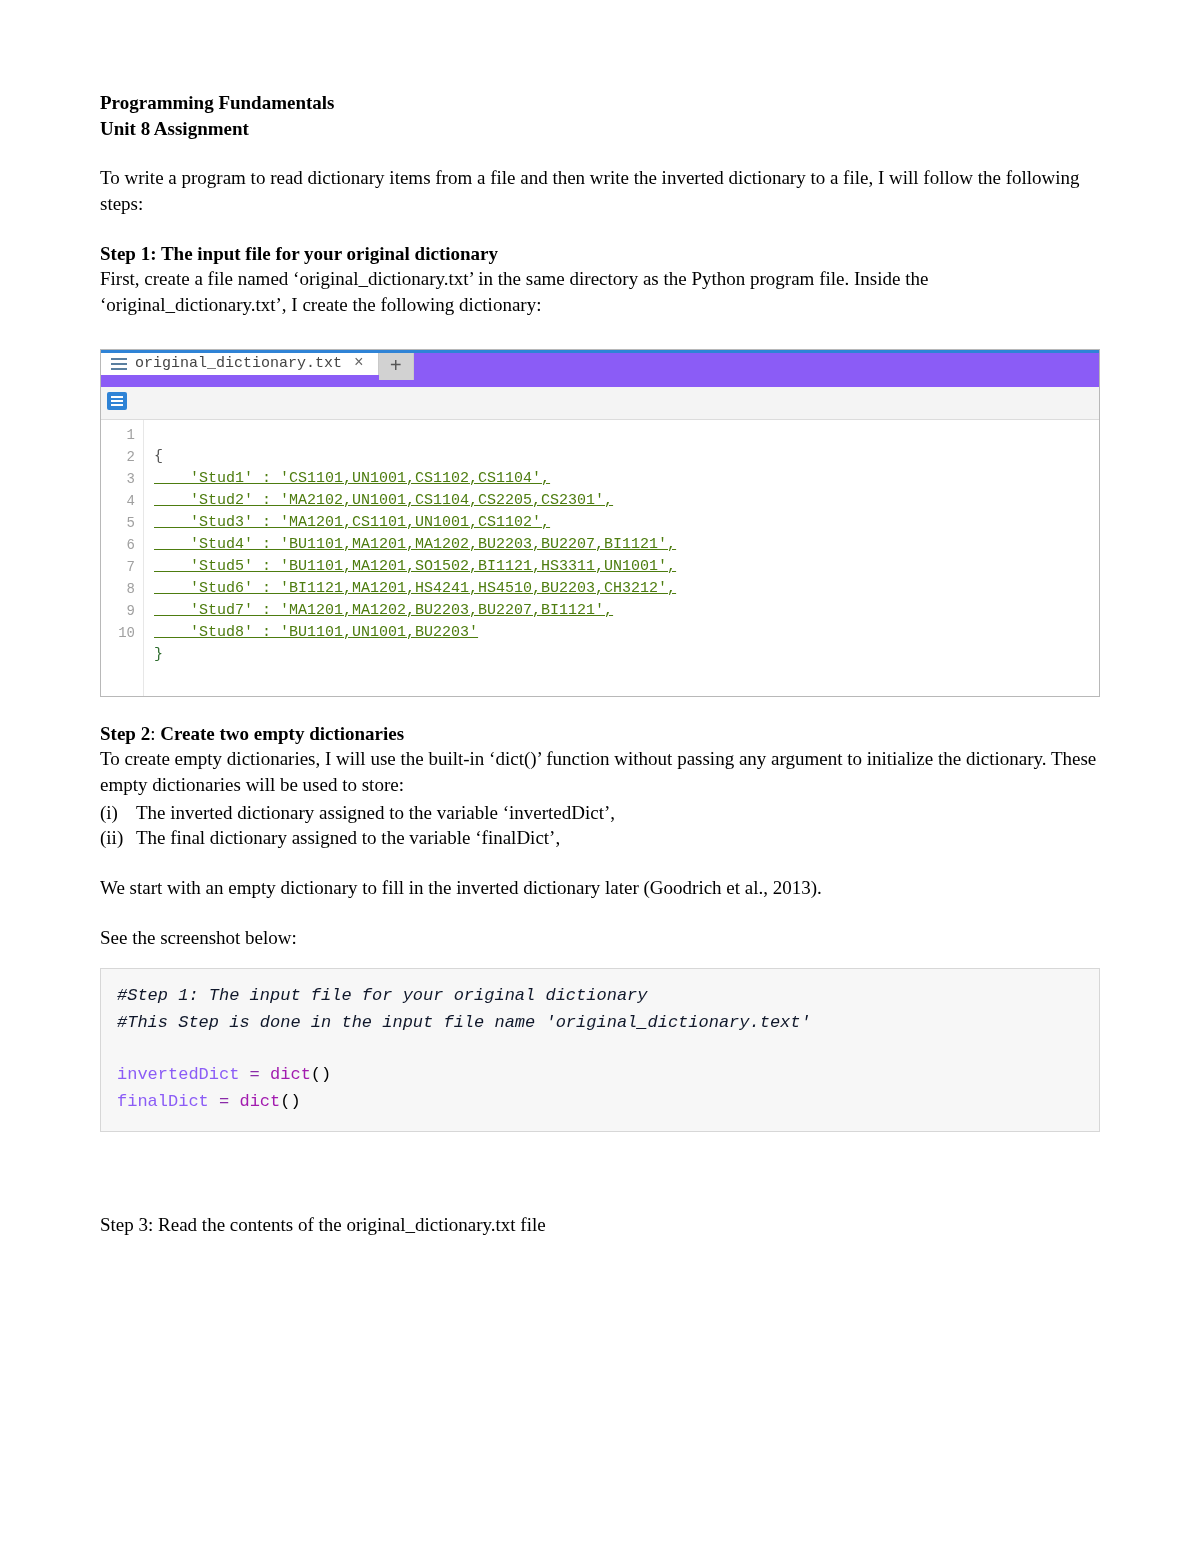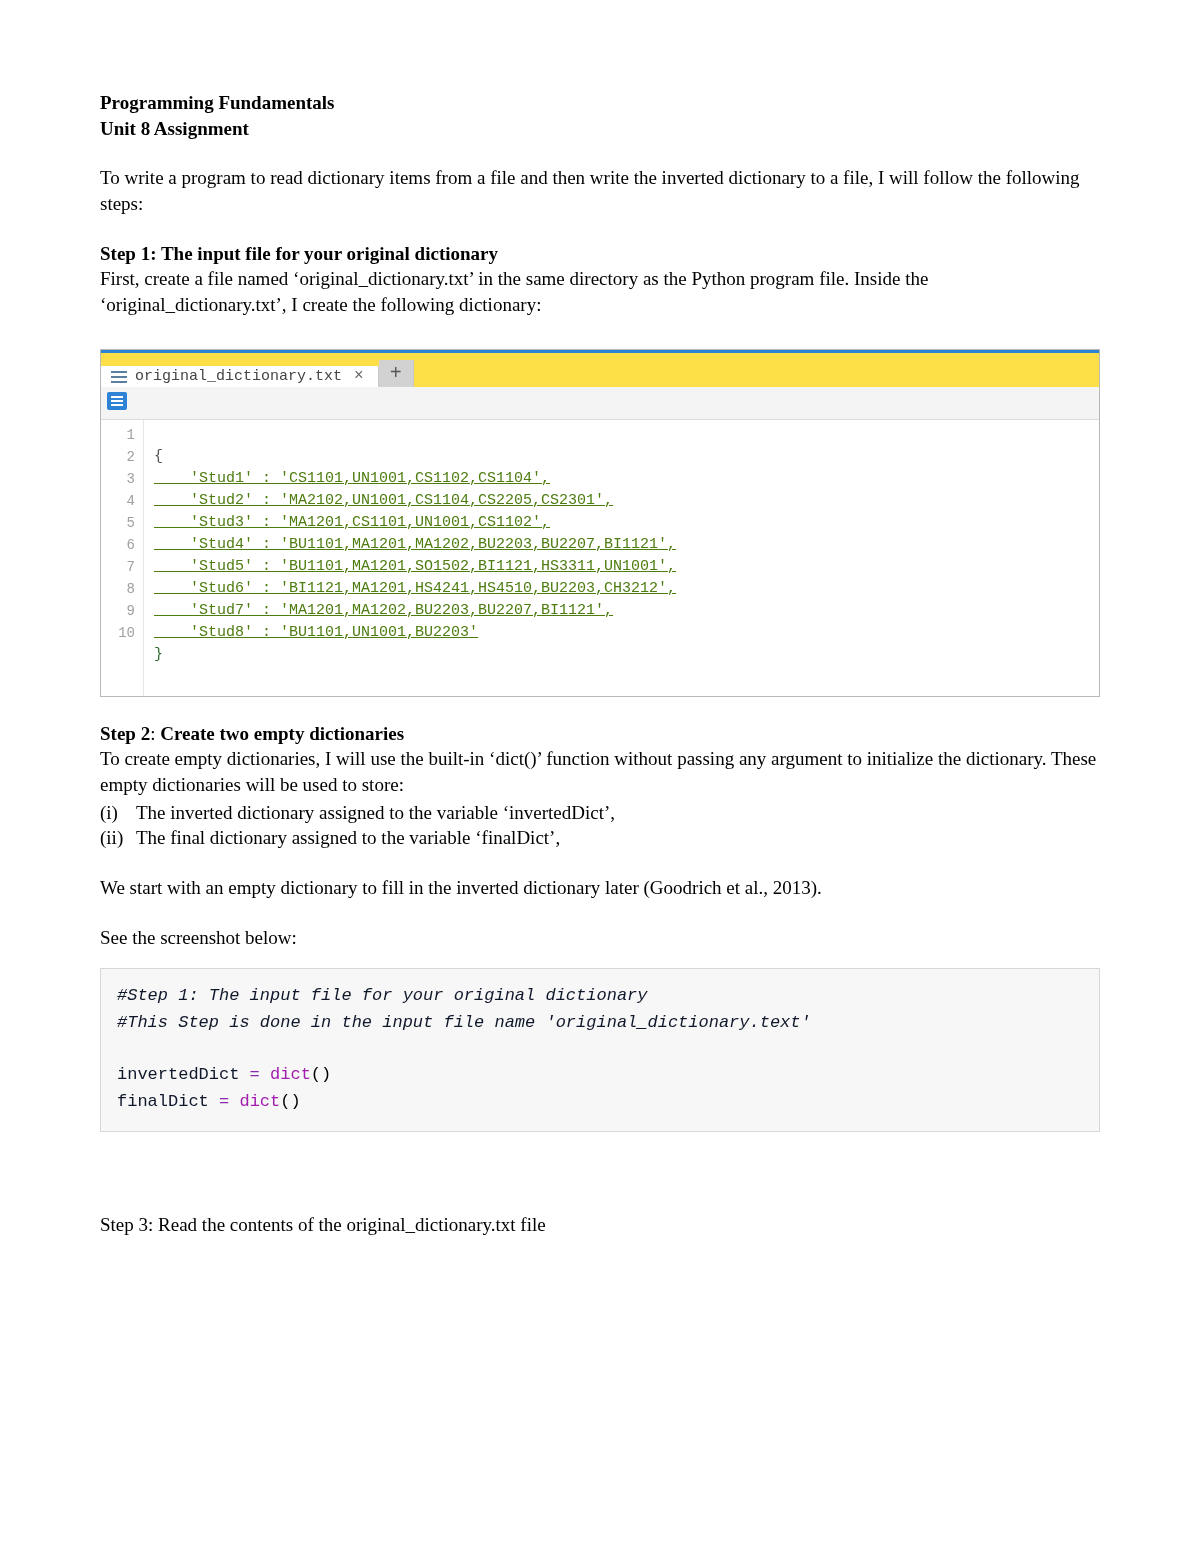--- a/index.html
+++ b/index.html
@@ -33,22 +33,22 @@
     font-family: Consolas, "Courier New", monospace;
     font-size: 15px;
     color: #333;
   }
   .editor .topbar {
     height: 3px;
     background: #2f83d6;
   }
   .editor .tabrow {
     display: flex;
-    align-items: flex-end;
-    background: #fde047;
+    align-items: flex-start;
+    background: #8b5cf6;
     height: 34px;
   }
   .editor .tab {
     display: flex;
     align-items: center;
     background: #fff;
     border-right: 1px solid #c9c9c9;
     padding: 0 10px 0 10px;
     color: #444;
     gap: 8px;
@@ -114,21 +114,21 @@
     margin-top: 18px;
     background: #f7f7f7;
     border: 1px solid #d7d7d7;
     padding: 14px 16px 16px 16px;
     font-family: Consolas, "Courier New", monospace;
     font-size: 17px;
     line-height: 1.55;
     color: #000;
   }
   .cell .comment { color: #0f172a; font-style: italic; }
-  .cell .ident { color: #0f172a; }
+  .cell .ident { color: #8b5cf6; }
   .cell .builtin { color: #a21caf; }
   .cell .op { color: #8a2aa8; }
   .cell .paren { color: #000; }
 
   .step3 { margin-top: 80px; }
 </style>
 </head>
 <body>
 
 <div class="title-line">Programming Fundamentals</div>

